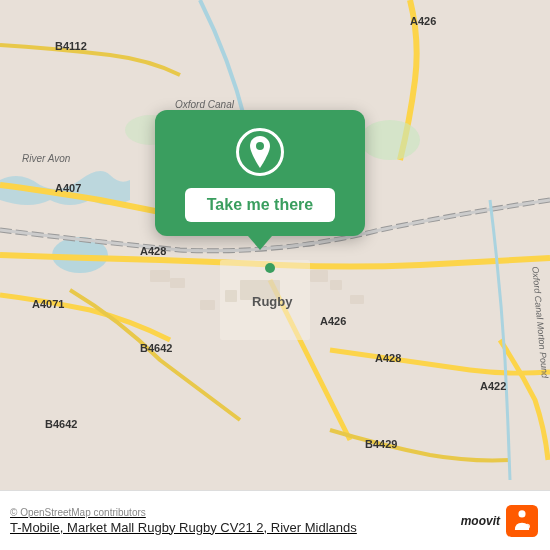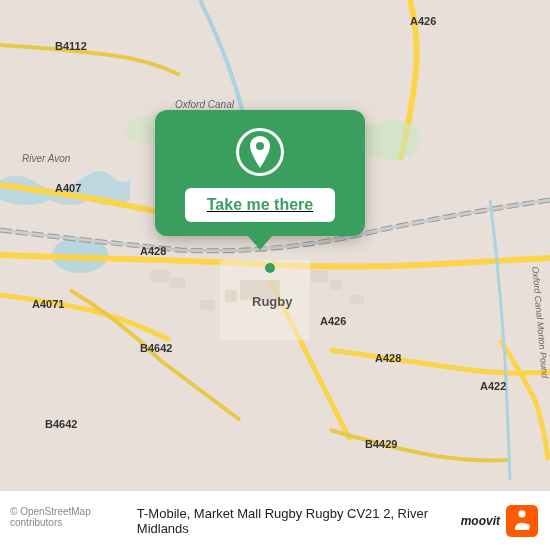--- a/index.html
+++ b/index.html
@@ -34,21 +34,20 @@
       left: 155px;
       width: 210px;
       background: #3a9e5f;
       border-radius: 12px;
       display: flex;
       flex-direction: column;
       align-items: center;
       padding: 18px 16px 14px 16px;
       box-shadow: 0 4px 16px rgba(0,0,0,0.28);
       z-index: 10;
-      text-decoration: underline;
     }
 
     #popup-card::after {
       content: '';
       position: absolute;
       bottom: -14px;
       left: 50%;
       transform: translateX(-50%);
       width: 0;
       height: 0;
@@ -88,22 +87,23 @@
       background: #fff;
       display: flex;
       align-items: center;
       justify-content: space-between;
       padding: 0 12px 0 10px;
       border-top: 1px solid #ddd;
     }
 
     #bottom-left {
       display: flex;
-      flex-direction: row;
+      flex-direction: column;
       justify-content: center;
+      text-decoration: underline;
     }
 
     #copyright-text {
       font-size: 10px;
       color: #888;
       margin-bottom: 2px;
     }
 
     #location-label {
       font-size: 13px;

